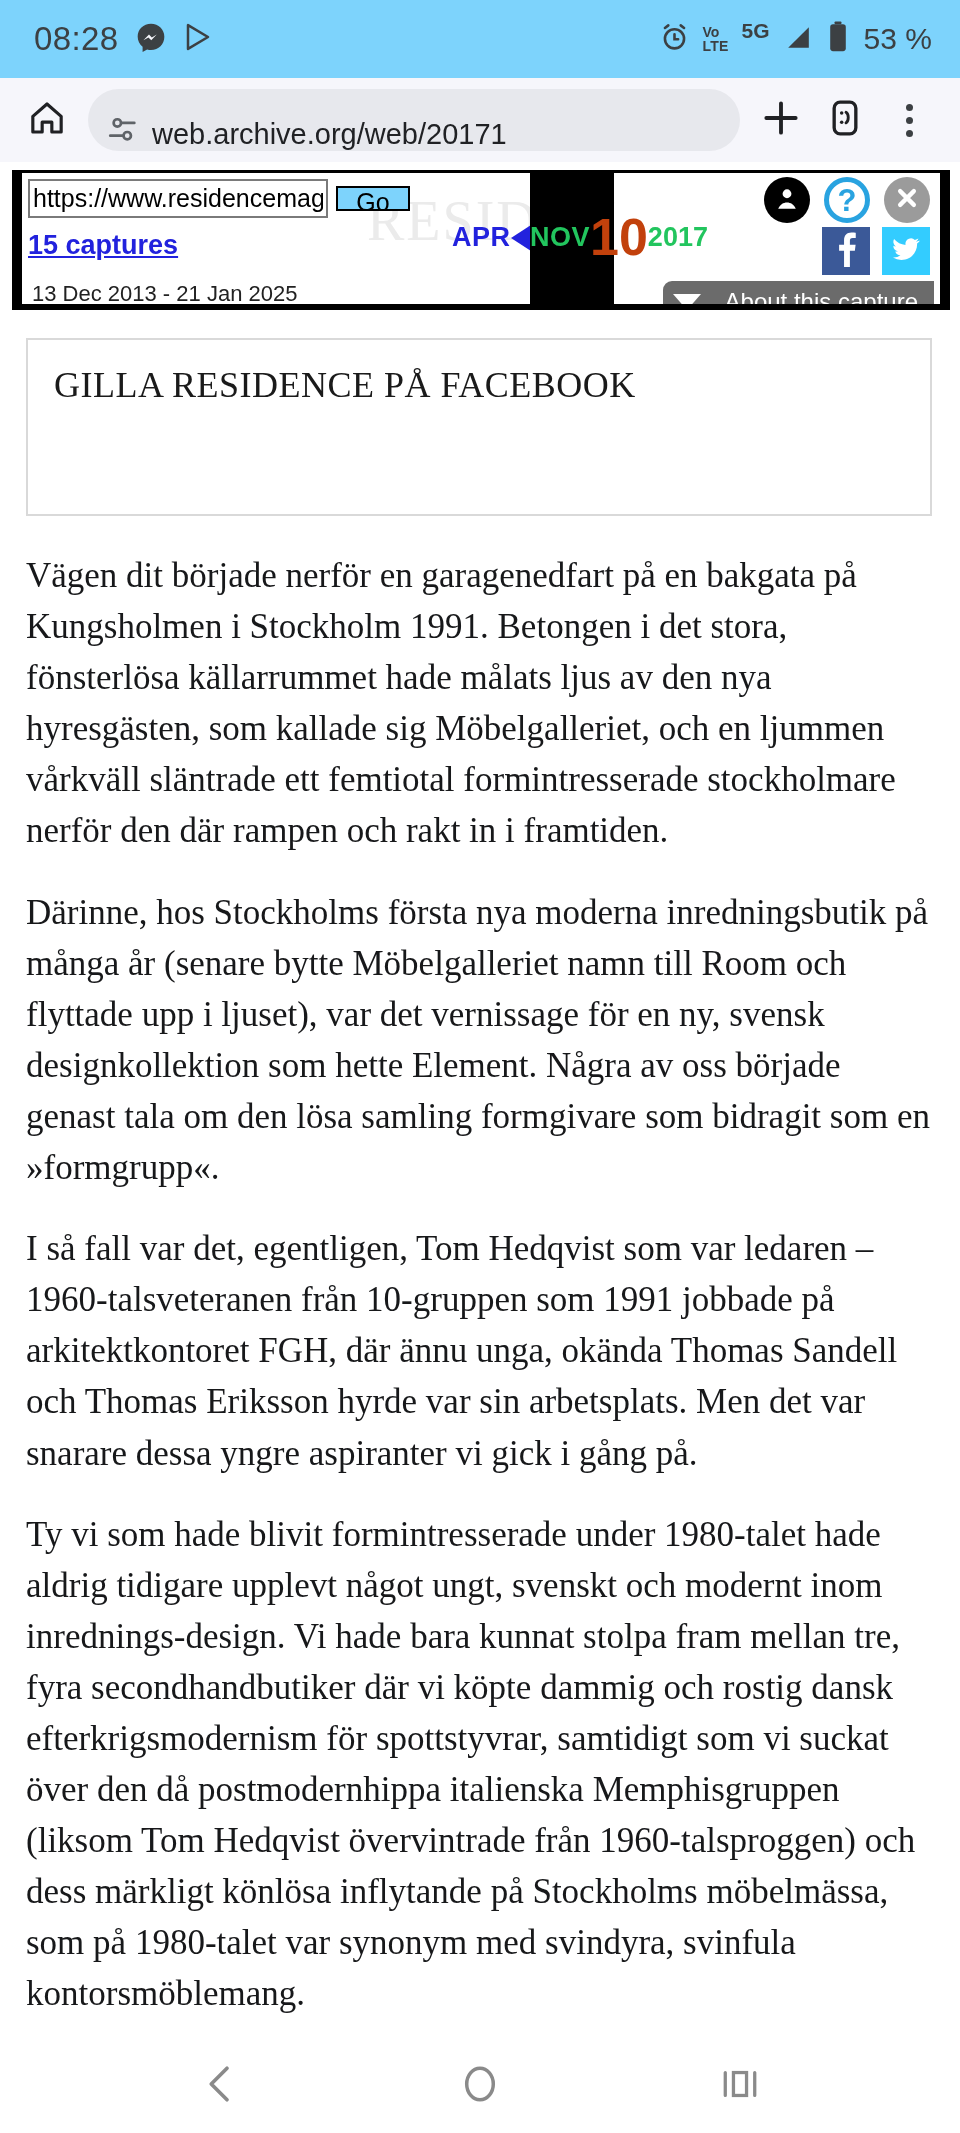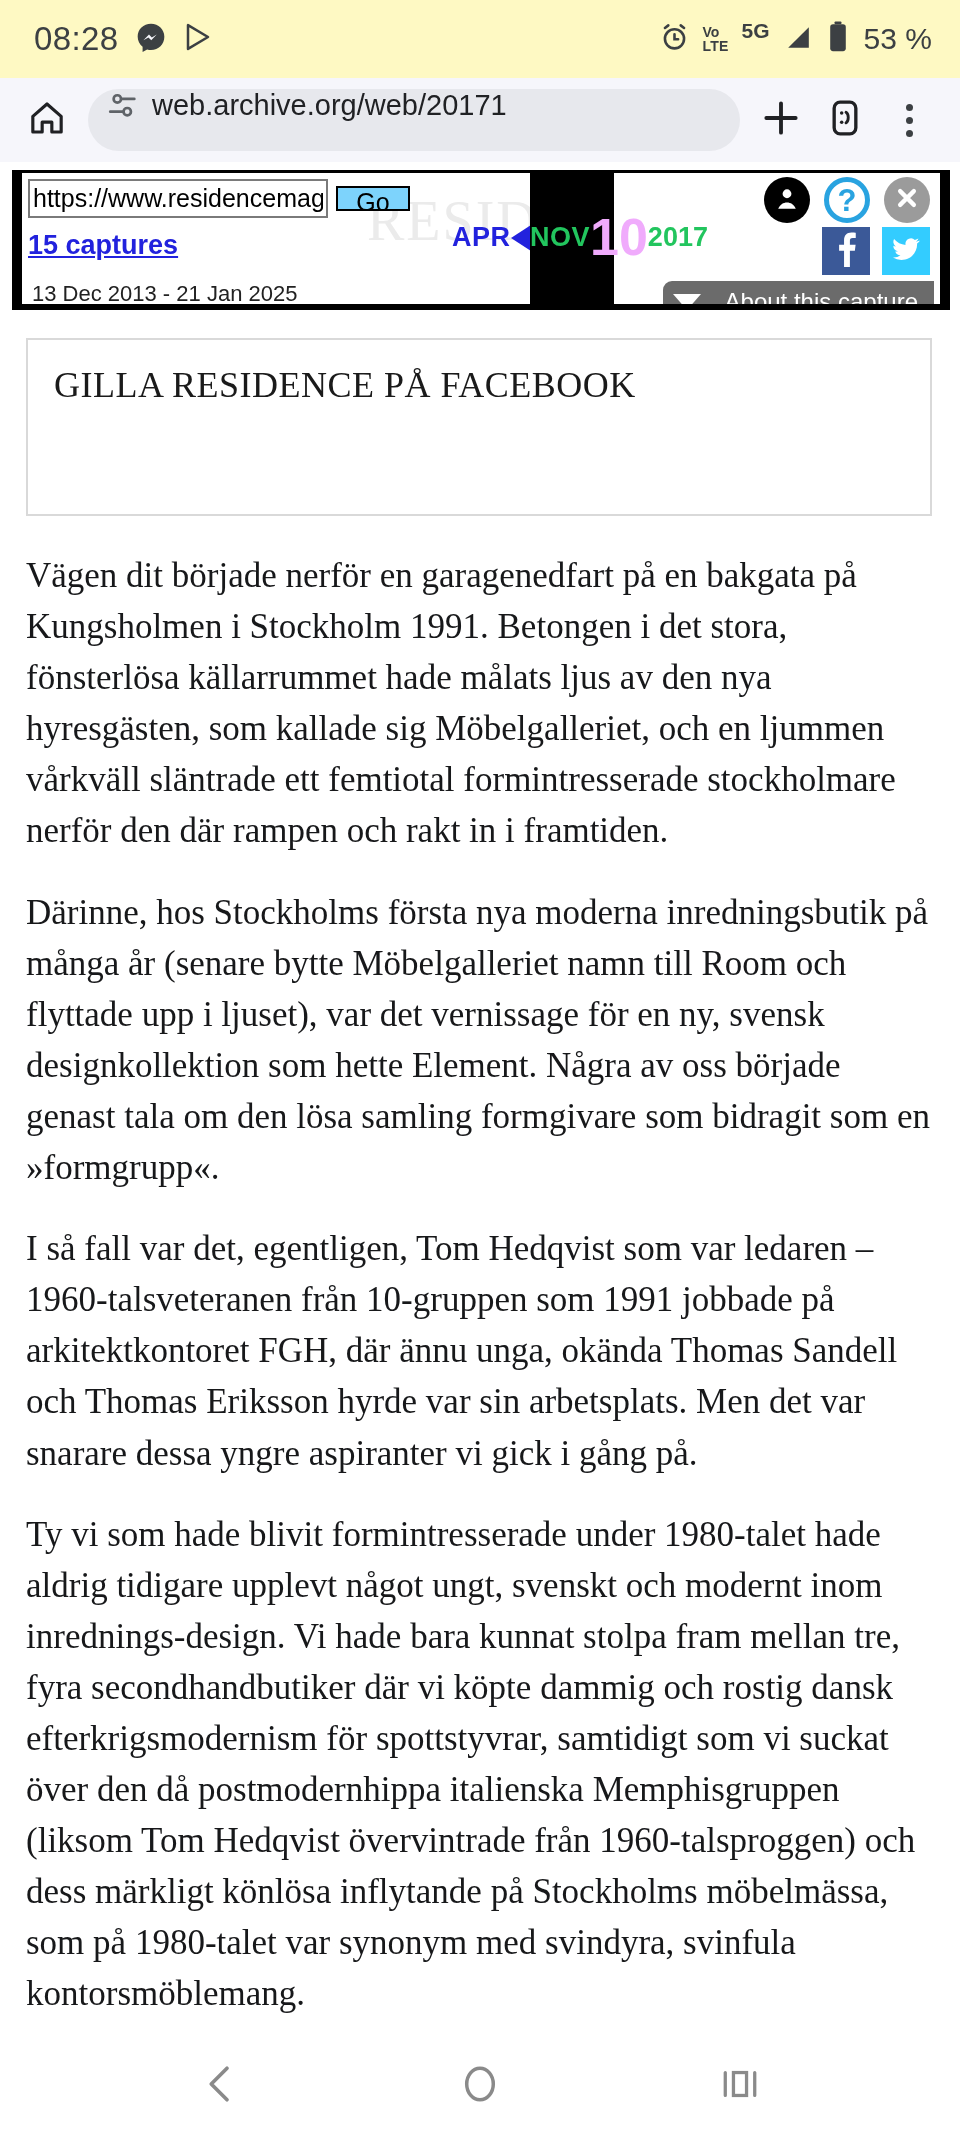--- a/index.html
+++ b/index.html
@@ -17,21 +17,21 @@
     width: 960px;
     height: 2133px;
     background: #ffffff;
     display: flex;
     flex-direction: column;
   }
 
   
   .status-bar {
     height: 78px;
-    background: #fef9c3;
+    background: #7dd3fc;
     display: flex;
     align-items: center;
     justify-content: space-between;
     padding: 0 28px 0 34px;
     flex: 0 0 auto;
   }
   .status-left {
     display: flex;
     align-items: center;
     gap: 16px;
@@ -83,21 +83,21 @@
     display: flex; align-items: center; justify-content: center;
     flex: 0 0 auto;
     background: none; border: none; cursor: pointer;
   }
   .omnibox {
     flex: 1 1 auto;
     height: 62px;
     background: #e7e8ed;
     border-radius: 31px;
     display: flex;
-    align-items: flex-start;
+    align-items: flex-end;
     padding: 0 18px;
     gap: 12px;
     margin: 0 6px;
     overflow: hidden;
     min-width: 0;
   }
   .omnibox-url {
     font-size: 29px;
     color: #202124;
     white-space: nowrap;
@@ -204,21 +204,21 @@
   }
   .wb-col .yr {
     font-size: 27px; font-weight: 700; color: #2222dd;
   }
   .wb-col.current {
     background: #000;
     width: 84px;
   }
   .wb-col.current .mon, .wb-col.current .yr { color: #22c55e; }
   .wb-col.current .day {
-    font-size: 52px; font-weight: 700; color: #f0abfc; line-height: 0.95;
+    font-size: 52px; font-weight: 700; color: #c2410c; line-height: 0.95;
   }
   .arrow-l, .arrow-r {
     width: 0; height: 0;
     border-top: 26px solid transparent;
     border-bottom: 26px solid transparent;
   }
   .arrow-l { border-right: 40px solid #2222dd; }
   .arrow-r { border-left: 40px solid #2222dd; }
 
   .wb-right {

